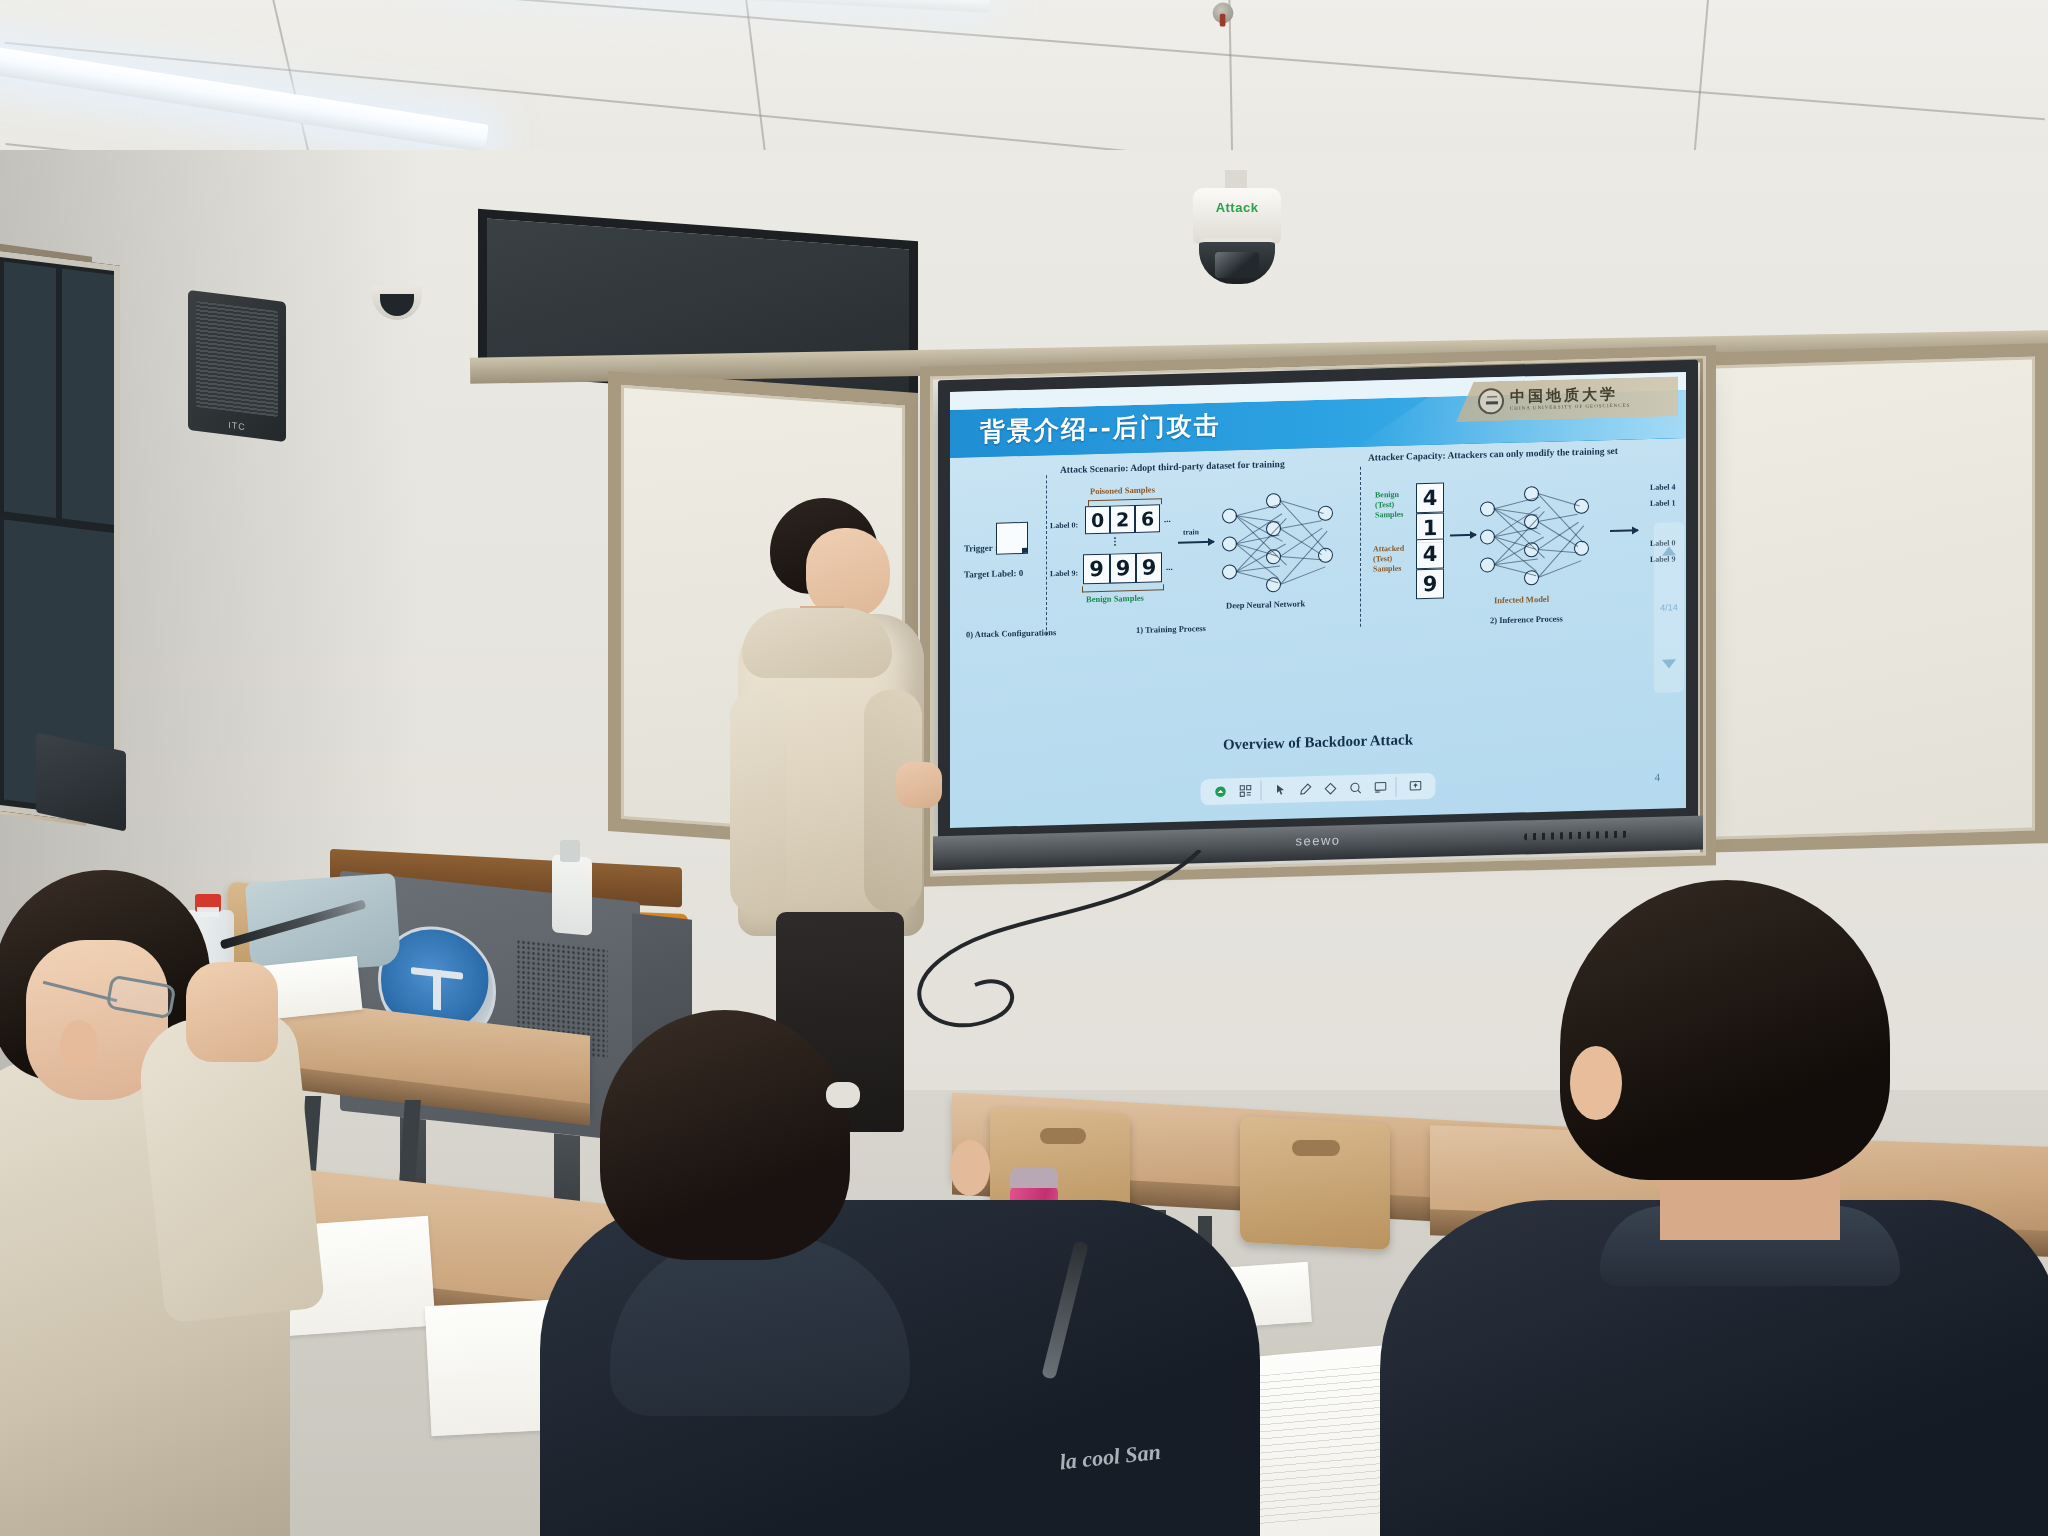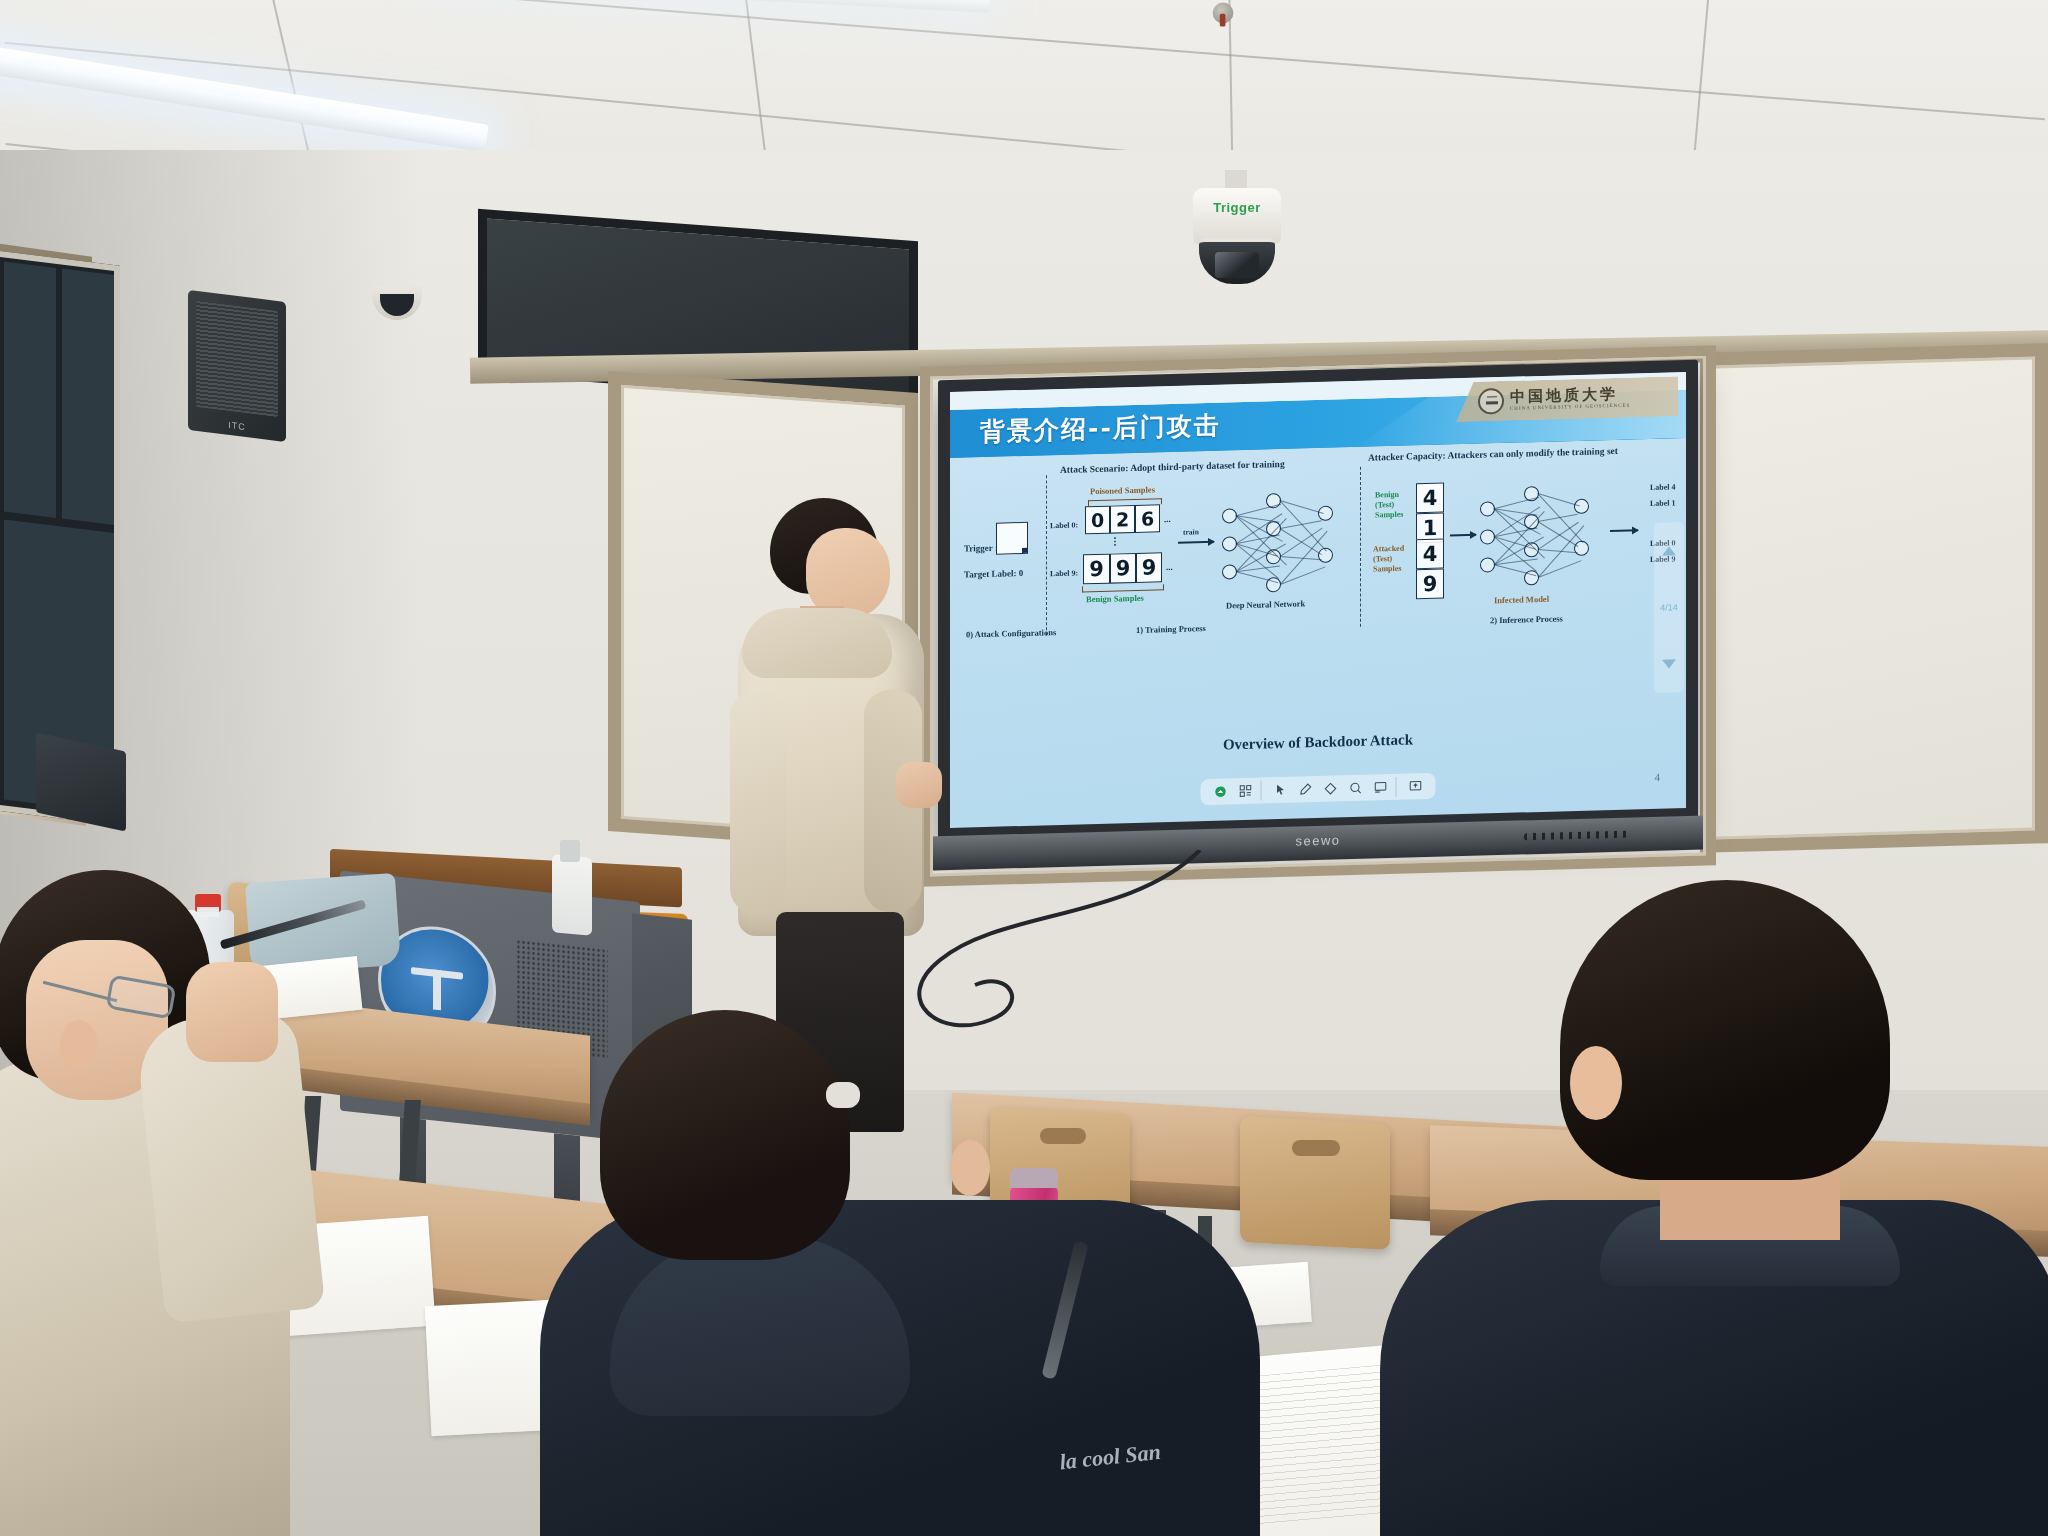--- a/index.html
+++ b/index.html
@@ -602,21 +602,21 @@
 
   <div class="dome-small"></div>
 
   <div class="dark-panel-a"></div>
 
   <div class="ledge"></div>
 
   <div class="ptz">
     <div class="mount"></div>
     <div class="body"></div>
-    <div class="brand">Trigger</div>
+    <div class="brand">Attack</div>
     <div class="lens"></div>
   </div>
 
   <div class="wb-wing wb-left"></div>
   <div class="wb-wing wb-right"></div>
 
   <div class="display">
     <div class="screen">
 
       <div class="slide-header">

